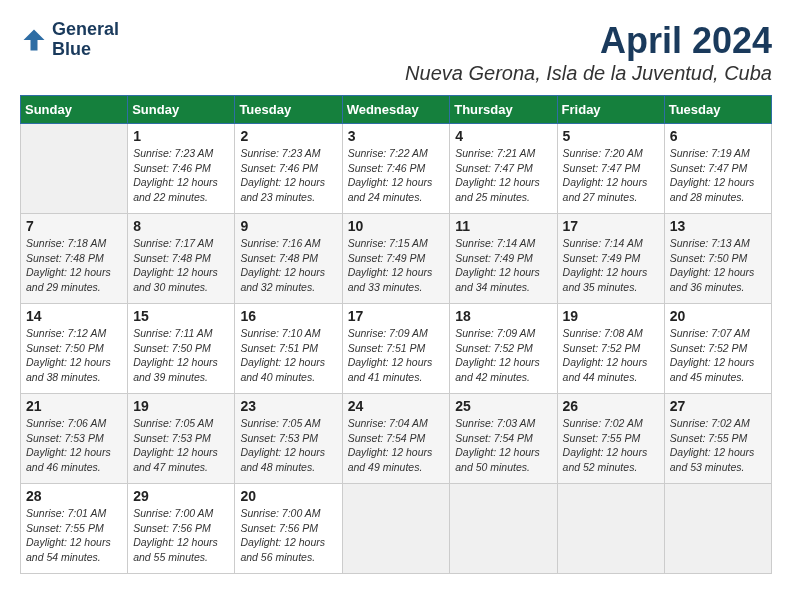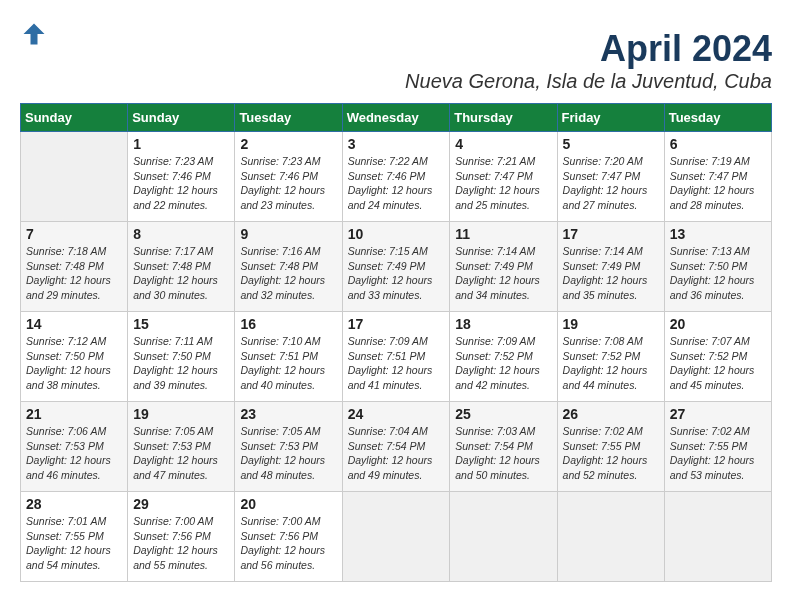--- a/index.html
+++ b/index.html
@@ -31,21 +31,20 @@
       width: 28px;
       height: 28px;
     }
     .title-block {
       text-align: right;
     }
     .month-title {
       font-size: 36px;
       font-weight: bold;
       color: #1a3a5c;
-      margin-top: 8px;
     }
     .location-title {
       font-size: 20px;
       color: #333;
       font-style: italic;
     }
     table {
       width: 100%;
       border-collapse: collapse;
       font-size: 11px;
@@ -94,20 +93,24 @@
     }
   </style>
 </head>
 <body>
 
 <div class="header">
   <div class="logo">
     <svg class="logo-icon" viewBox="0 0 40 40" xmlns="http://www.w3.org/2000/svg">
       <polygon points="20,5 35,20 25,20 25,35 15,35 15,20 5,20" fill="#2e6da4"></polygon>
     </svg>
+    <div class="logo-text">
+      <div>General</div>
+      <div>Blue</div>
+    </div>
   </div>
   <div class="title-block">
     <div class="month-title">April 2024</div>
     <div class="location-title">Nueva Gerona, Isla de la Juventud, Cuba</div>
   </div>
 </div>
 
 <table>
   <thead>
     <tr>

